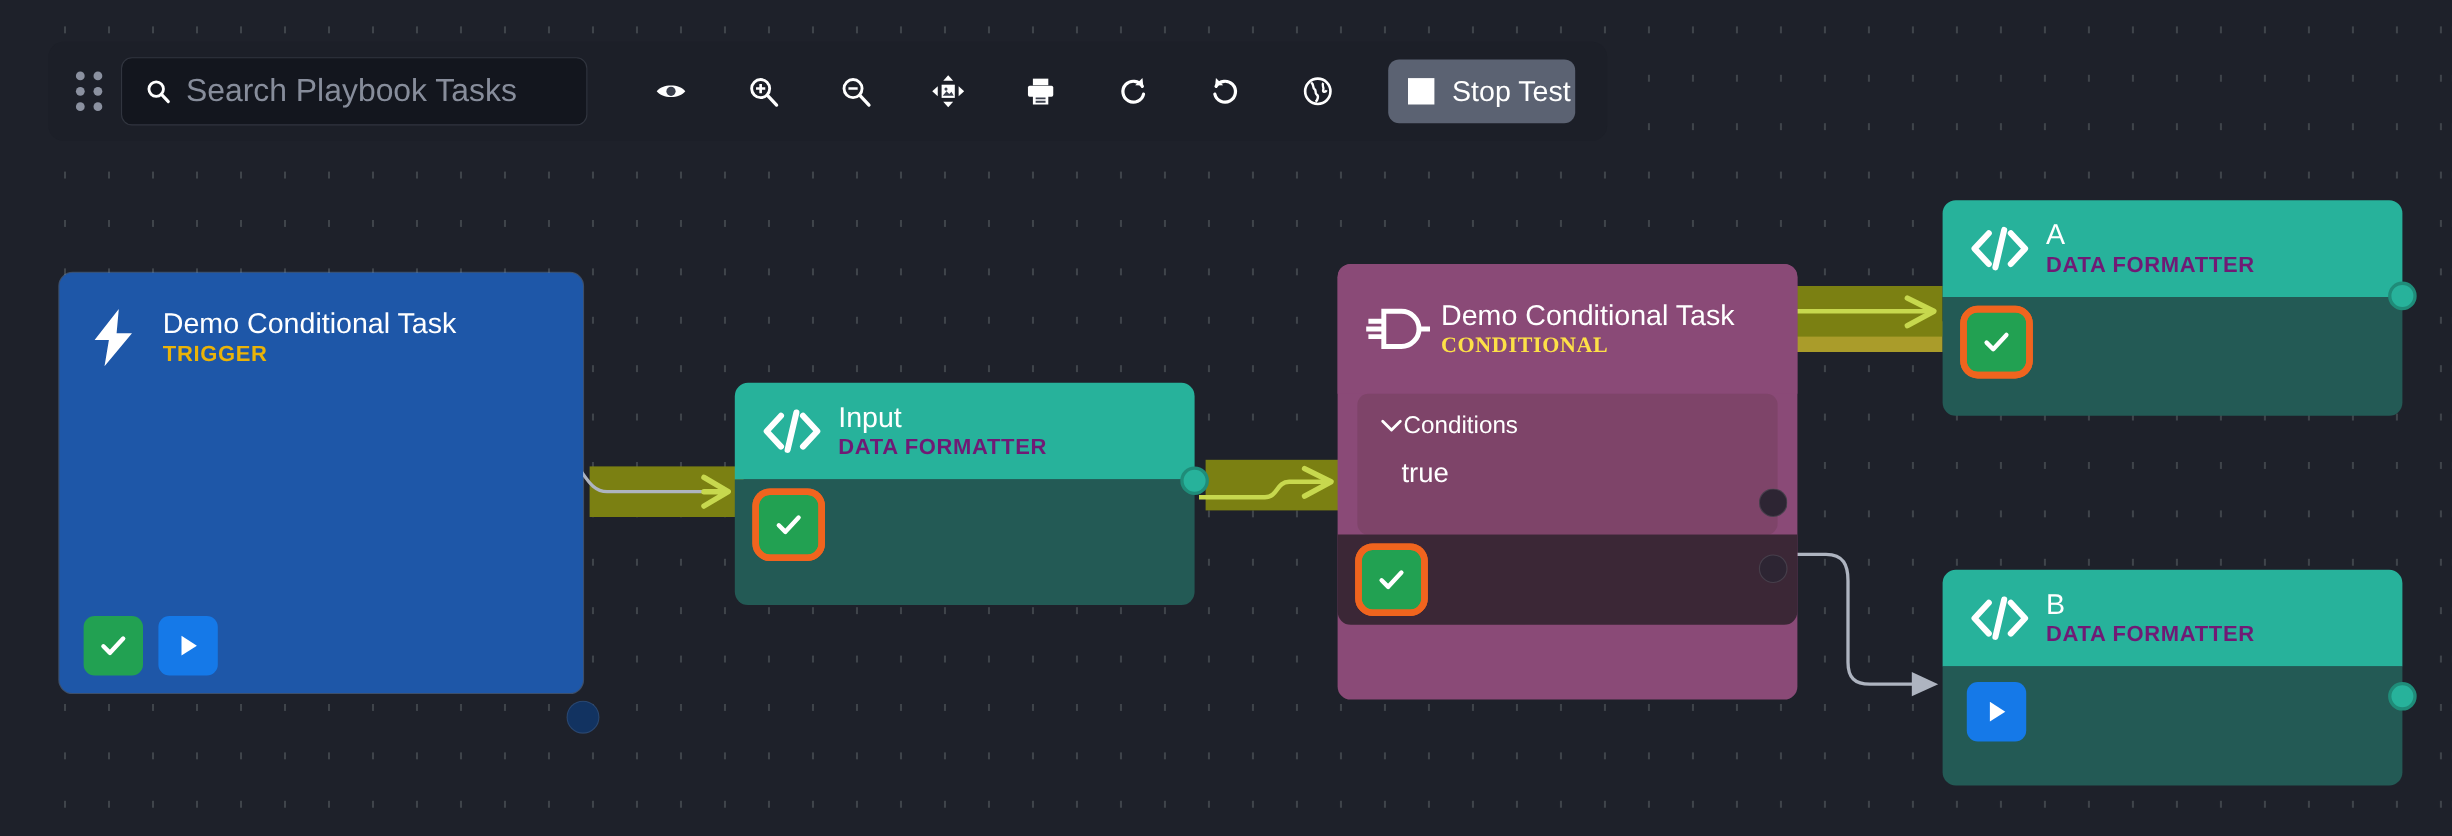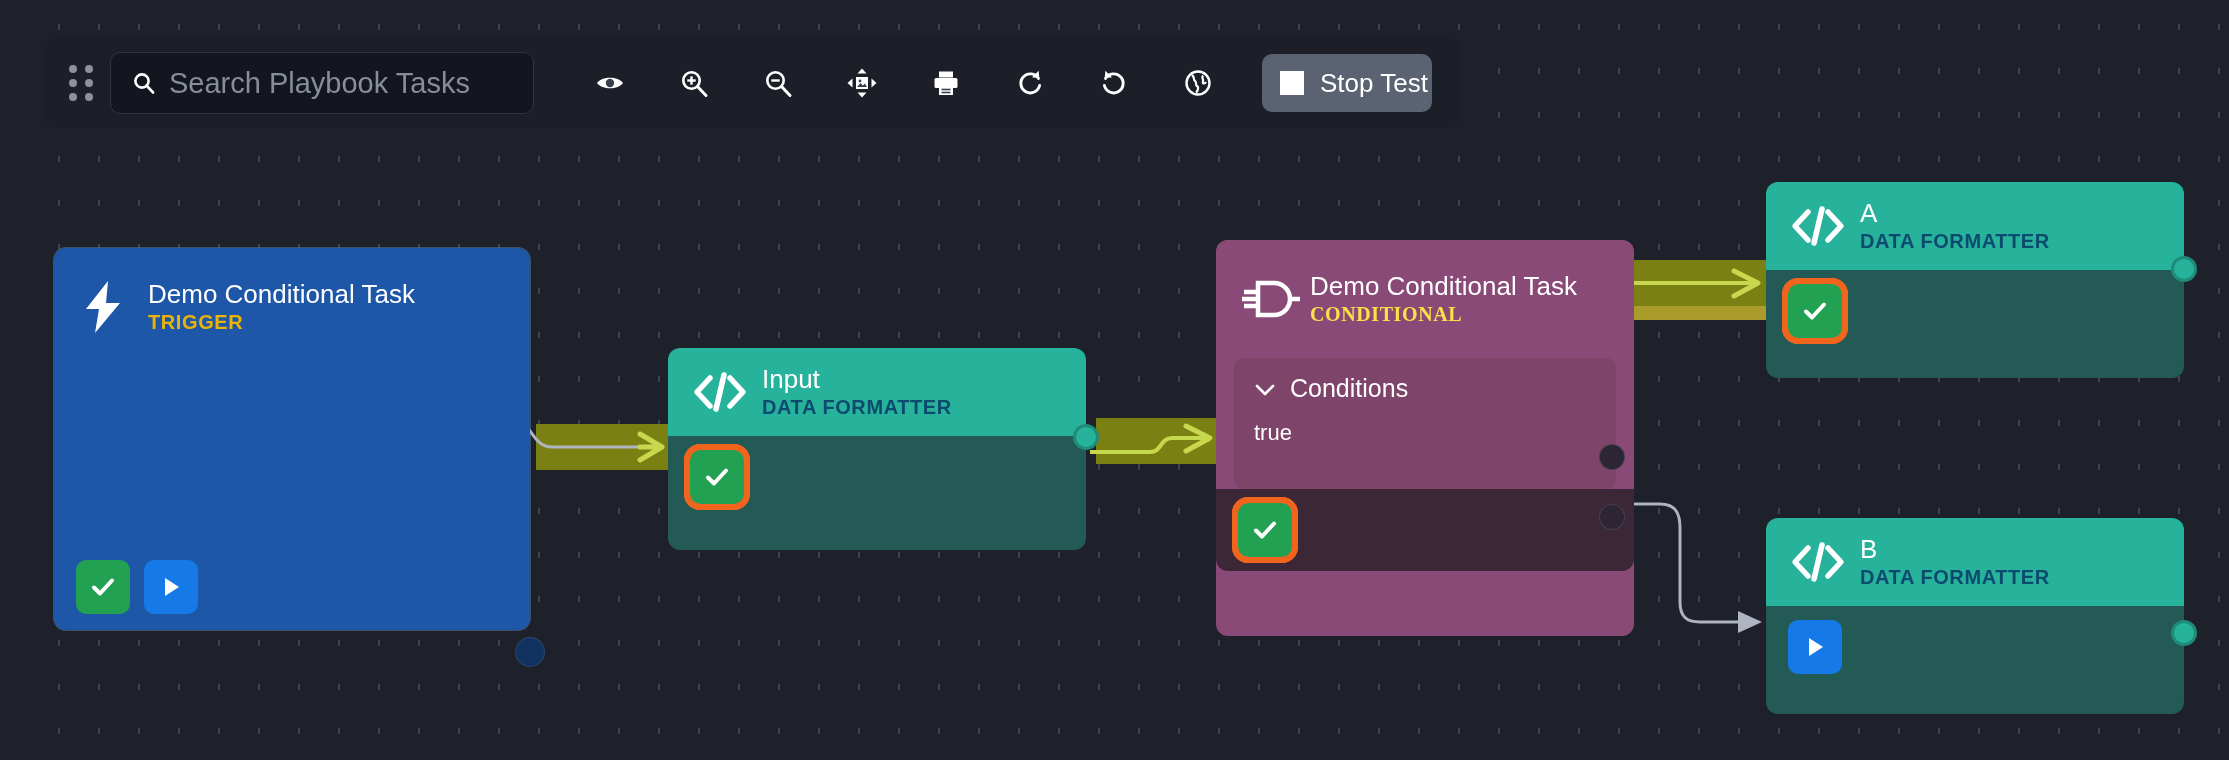--- a/index.html
+++ b/index.html
@@ -148,44 +148,44 @@
     display: flex; align-items: center; justify-content: center;
     font-size: 26px; line-height: 1; font-weight: bold;
   }
   .trigger-footer {
     position: absolute; left: 22px; bottom: 0px; height: 86px;
     display: flex; align-items: center; gap: 14px;
   }
 
   
   .df .node-head { background: #27b29b; height: 88px; }
-  .df .node-sub { color: #0c4a6e; }
+  .df .node-sub { color: #701a75; }
   .df .node-body { background: #235a55; }
   .df .node-body .badge-wrap { padding: 14px 0 0 22px; }
 
   #node-input { left: 668px; top: 348px; width: 418px; height: 152px; }
   #node-a     { left: 1766px; top: 182px; width: 418px; height: 196px; }
   #node-b     { left: 1766px; top: 518px; width: 418px; height: 196px; }
 
   
   #node-cond {
     left: 1216px; top: 240px; width: 418px; height: 396px;
     background: #8a4a77;
   }
   #node-cond .node-head { height: 118px; background: #8a4a77; }
   #node-cond .node-sub { color: #fde047; font-family: Liberation Serif, serif; }
   #node-cond .cond-panel {
     margin: 0 18px; padding: 16px 20px 26px;
     background: #7e4469; border-radius: 10px;
   }
-  .cond-header { display: flex; align-items: center; gap: 14px; color: #ffffff; font-size: 25px; cursor: pointer; }
+  .cond-header { display: flex; align-items: center; gap: 0; color: #ffffff; font-size: 22px; cursor: pointer; }
   .cond-item {
     position: relative;
-    color: #ffffff; font-size: 22px;
-    height: 60px; display: flex; align-items: center;
+    color: #ffffff; font-size: 25px;
+    height: 60px; display: flex; align-items: center; margin-left: 20px;
   }
   #node-cond .node-body { background: #3b2736; height: 82px; border-radius: 0 0 12px 12px; padding: 14px 0 0 22px; }
 
   .port {
     position: absolute;
     width: 26px; height: 26px; border-radius: 50%;
     background: #2d2533; border: 1px solid rgba(255,255,255,0.12);
     z-index: 25; cursor: pointer;
   }
   .port-out-teal {

